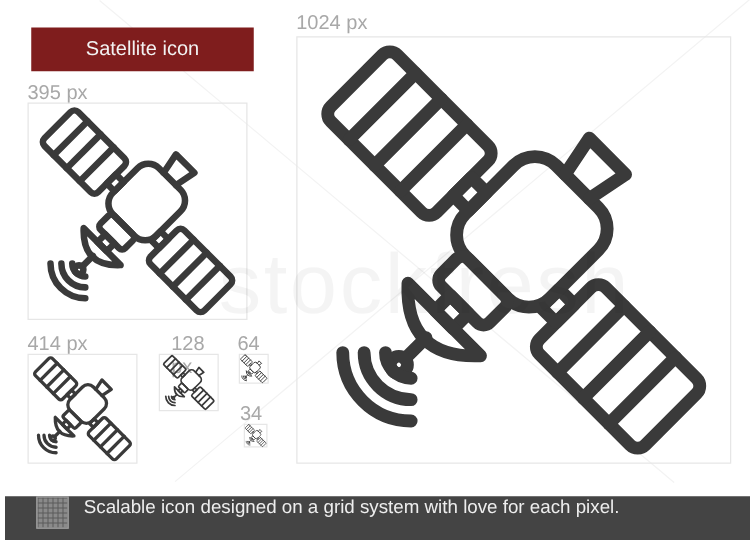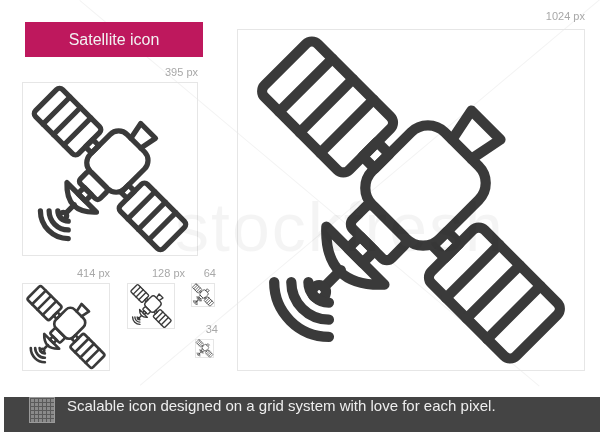--- a/index.html
+++ b/index.html
@@ -3,26 +3,26 @@
   <meta charset="utf-8">
   <style>
     html, body { margin: 0; padding: 0; }
     body {
       width: 600px; height: 432px; position: relative; overflow: hidden;
       background: #ffffff; font-family: "Liberation Sans", sans-serif;
     }
     .abs { position: absolute; }
     .title-box {
       left: 25px; top: 22px; width: 178px; height: 35px;
-      background: #be185d; color: #f2f2f2;
+      background: #7f1d1d; color: #f2f2f2;
       font-size: 16px; display: flex; align-items: center; justify-content: center;
     }
     .frame { position: absolute; border: 1px solid #e6e6e6; box-sizing: border-box; }
     .size-label {
-      position: absolute; color: #a8a8a8; font-size: 11px; text-align: right;
+      position: absolute; color: #a8a8a8; font-size: 16px; text-align: left;
       font-family: "Liberation Sans", sans-serif;
     }
     .icon { position: absolute; }
     .watermark {
       position: absolute; left: 175px; top: 188px; font-size: 68px; color: rgba(0,0,0,0.045);
       letter-spacing: 2px; font-family: Liberation Sans, sans-serif; pointer-events: none;
     }
     .diag {
       position: absolute; height: 1px; background: rgba(0,0,0,0.05); transform-origin: 0 0;
     }

